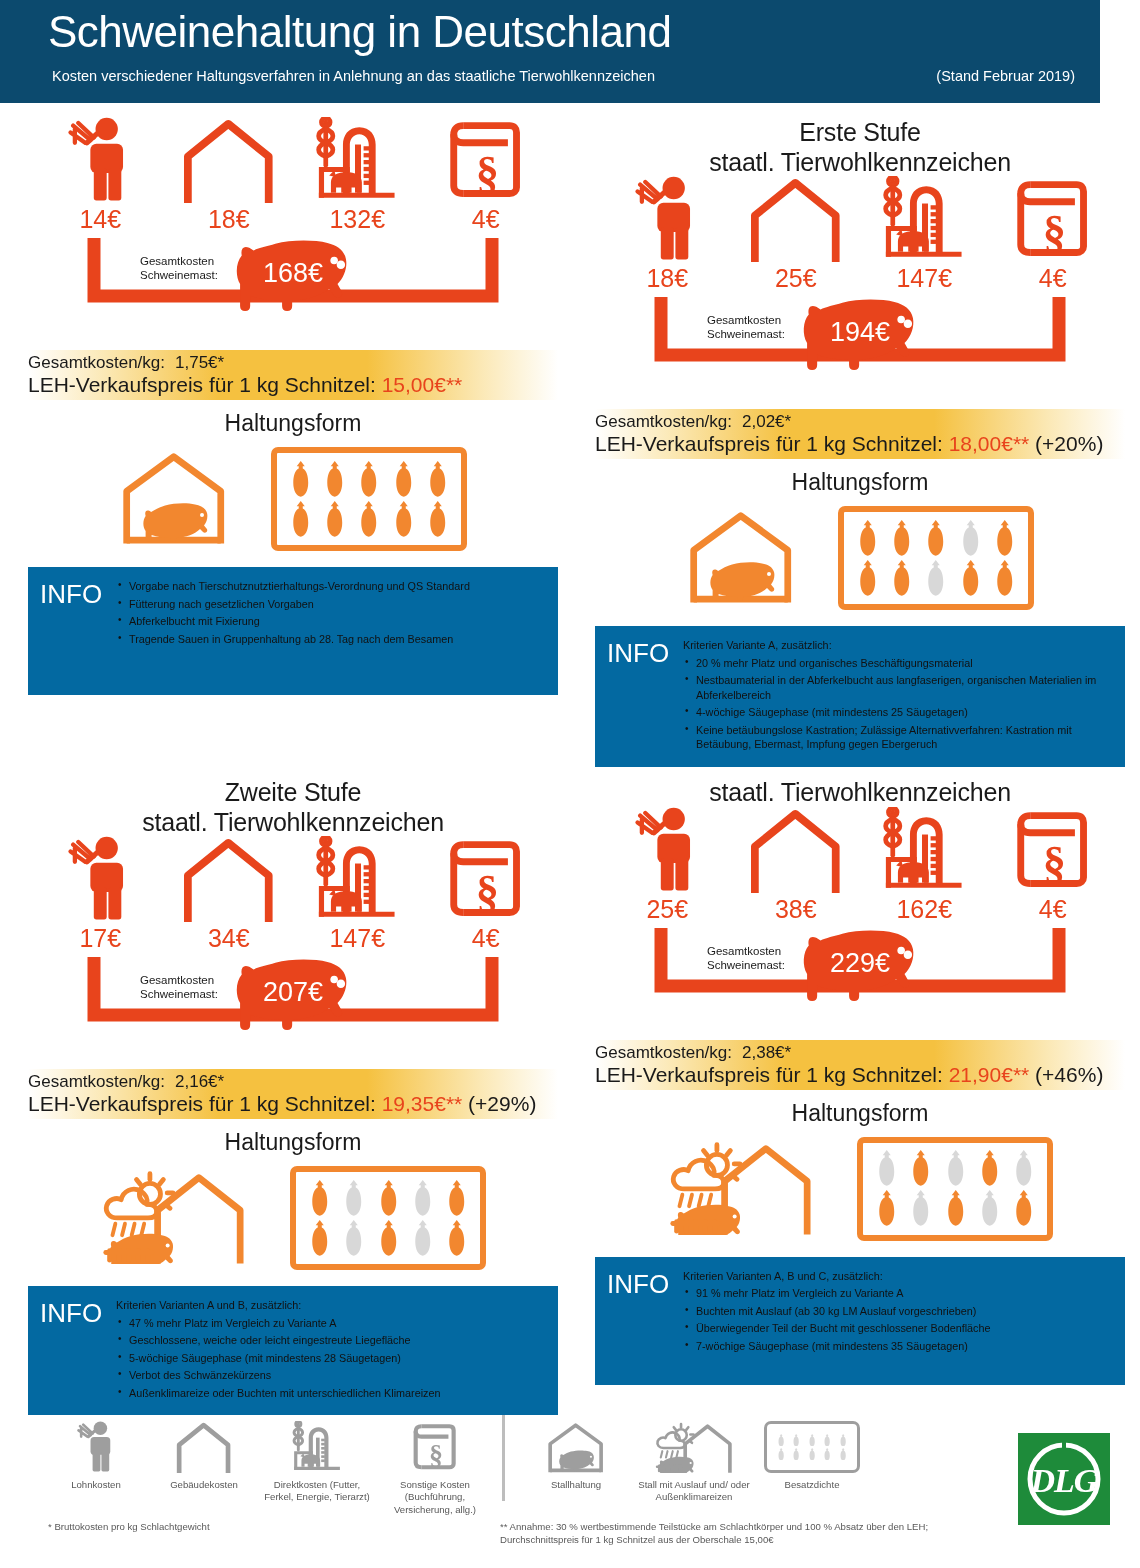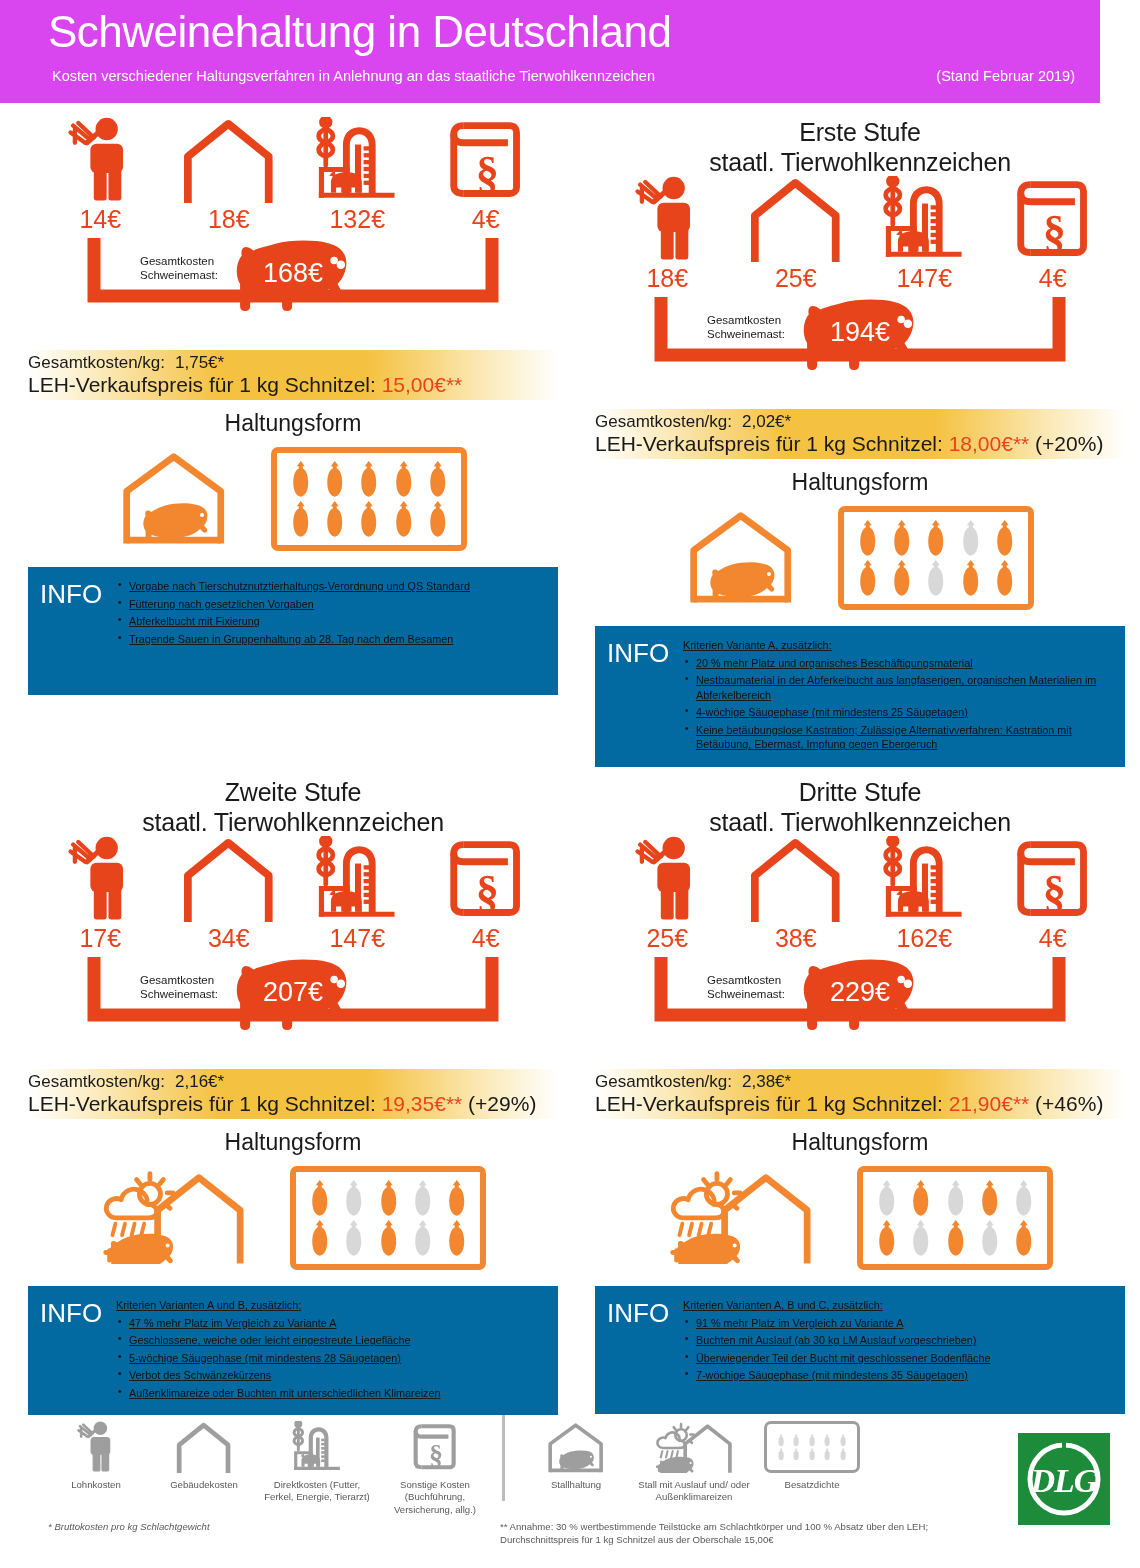--- a/index.html
+++ b/index.html
@@ -8,21 +8,21 @@
     background: #ffffff;
     font-family: "Liberation Sans", sans-serif;
     color: #1a1a1a;
     overflow: hidden;
   }
   .page { position: relative; width: 1140px; height: 1568px; }
 
   
   .header {
     position: absolute; left: 0; top: 0; width: 1100px; height: 103px;
-    background: #d946ef;
+    background: #0c4a6e;
     text-align: right;
   }
   .header-title {
     position: absolute; left: 48px; top: 8px;
     font-size: 44px; font-weight: 400; color: #ffffff;
     letter-spacing: -0.5px; line-height: 1.1;
   }
   .header-sub {
     position: absolute; left: 52px; top: 68px;
     font-size: 14.5px; color: #ffffff; font-weight: 400;
@@ -98,21 +98,21 @@
 
   
   .info-box {
     background: #0369a1; margin-top: 12px; min-height: 128px;
     display: flex; padding: 12px 10px 12px 12px;
   }
   .info-label {
     font-size: 26px; color: #ffffff; font-weight: 400;
     line-height: 1; padding-top: 2px; flex: 0 0 72px;
   }
-  .info-content { flex: 1; padding-left: 4px; text-decoration: underline; }
+  .info-content { flex: 1; padding-left: 4px; }
   .info-intro { font-size: 10.8px; color: #111; margin-bottom: 3px; line-height: 1.35; }
   .info-list { list-style: none; }
   .info-list li {
     font-size: 10.8px; color: #111; line-height: 1.35;
     position: relative; padding-left: 13px; margin-bottom: 3px;
   }
   .info-list li::before {
     content: "\2022"; position: absolute; left: 2px; top: -1px; font-size: 10px;
   }
 
@@ -121,21 +121,21 @@
   .legend-row { position: absolute; left: 42px; top: 0; display: flex; align-items: flex-start; }
   .legend-item { width: 108px; text-align: center; }
   .legend-item.wide { width: 118px; }
   .legend-icon { height: 58px; display: flex; align-items: flex-end; justify-content: center; }
   .legend-label { font-size: 9.6px; color: #595959; line-height: 1.3; margin-top: 6px; }
   .legend-divider {
     width: 3px; height: 86px; background: #bdbdbd; margin: 0 12px 0 8px; flex: 0 0 3px;
   }
   .footnote-left {
     position: absolute; left: 48px; top: 105px;
-    font-size: 9.6px; color: #595959; line-height: 1.4; font-style: italic;
+    font-size: 9.6px; color: #595959; line-height: 1.4;
   }
   .footnote-right {
     position: absolute; left: 500px; top: 105px;
     font-size: 9.6px; color: #595959; line-height: 1.4; width: 520px;
   }
   .dlg-logo {
     position: absolute; right: 30px; top: 18px;
     width: 92px; height: 92px; background: #1e8b3a;
     display: flex; align-items: center; justify-content: center;
   }
@@ -742,21 +742,20 @@
             <li>Geschlossene, weiche oder leicht eingestreute Liegefläche</li>
             <li>5-wöchige Säugephase (mit mindestens 28 Säugetagen)</li>
             <li>Verbot des Schwänzekürzens</li>
             <li>Außenklimareize oder Buchten mit unterschiedlichen Klimareizen</li>
           </ul>
       </div>
     </div>
     </div>
   <div class="panel panel-br">
       <div class="panel-title">
-      <div>Dritte Stufe</div>
         <div>staatl. Tierwohlkennzeichen</div>
       </div>
       <div class="cost-row">
         <div class="cost-item">
         <div class="cost-icon">
             <svg width="63.64" height="86" viewBox="0 0 74 100">
         <g fill="#e8441c">
           <path d="M8 14 L8 30 M3 18 L20 30 M6 10 L26 27 M12 7 L30 24" stroke="#e8441c" stroke-width="5" fill="none" stroke-linecap="round"></path>
           <path d="M22 30 L44 10" stroke="#e8441c" stroke-width="6" stroke-linecap="round"></path>
           <circle cx="45" cy="14" r="13"></circle>

